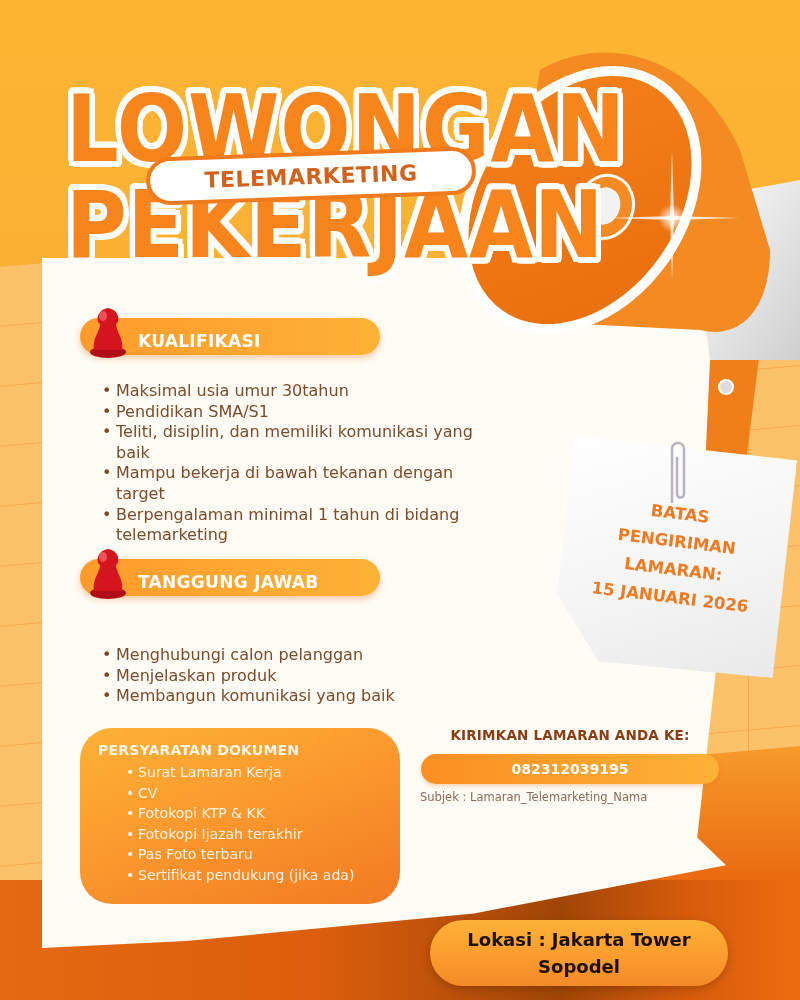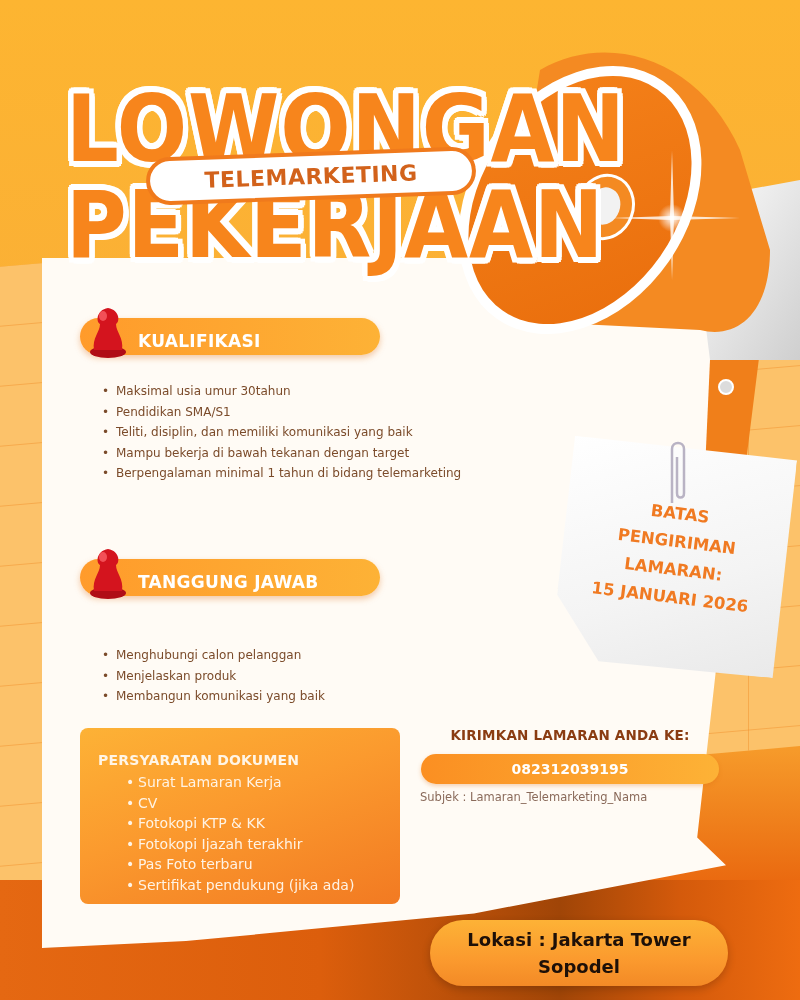--- a/index.html
+++ b/index.html
@@ -58,28 +58,28 @@
     position: absolute; left: 80px; height: 37px; width: 300px;
     background: linear-gradient(90deg, #ff9b2b, #fdb236);
     border-radius: 24px;
     box-shadow: 0 3px 6px rgba(220,110,20,0.35);
   }
   .sec-pill .label {
     position: absolute; left: 58px; top: 0; height: 46px; line-height: 46px;
     color: #fff; font-weight: bold; font-size: 17px; letter-spacing: 0.3px;
   }
   .pin { position: absolute; left: 6px; top: -14px; width: 44px; height: 56px; }
-  .list { position: absolute; left: 102px; list-style: none; color: #7b4b2a; font-size: 12px; line-height: 20.6px; }
+  .list { position: absolute; left: 102px; list-style: none; color: #7b4b2a; font-size: 16px; line-height: 20.6px; }
   .list li { position: relative; padding-left: 14px; }
   .list li::before { content: "•"; position: absolute; left: 0; color: #7b4b2a; }
   .docs {
     position: absolute; left: 80px; top: 728px; width: 320px; height: 176px;
-    border-radius: 8px;
+    border-radius: 32px;
     background: linear-gradient(160deg, #fdb236 0%, #fb9a2e 45%, #f27a22 100%);
-    padding: 24px 18px;
+    padding: 14px 18px;
     color: #fff;
   }
   .docs .head { font-weight: bold; font-size: 14px; letter-spacing: 0.2px; color: #fff5e6; }
   .docs ul { list-style: none; margin-top: 4px; margin-left: 28px; font-size: 14px; line-height: 20.6px; color: #fff3e4; }
   .docs li { position: relative; padding-left: 12px; }
   .docs li::before { content: "•"; position: absolute; left: 0; }
   .send-title {
     position: absolute; left: 420px; top: 727px; width: 300px; text-align: center;
     font-weight: bold; font-size: 13.5px; color: #8a3c12; letter-spacing: 0.2px;
   }

